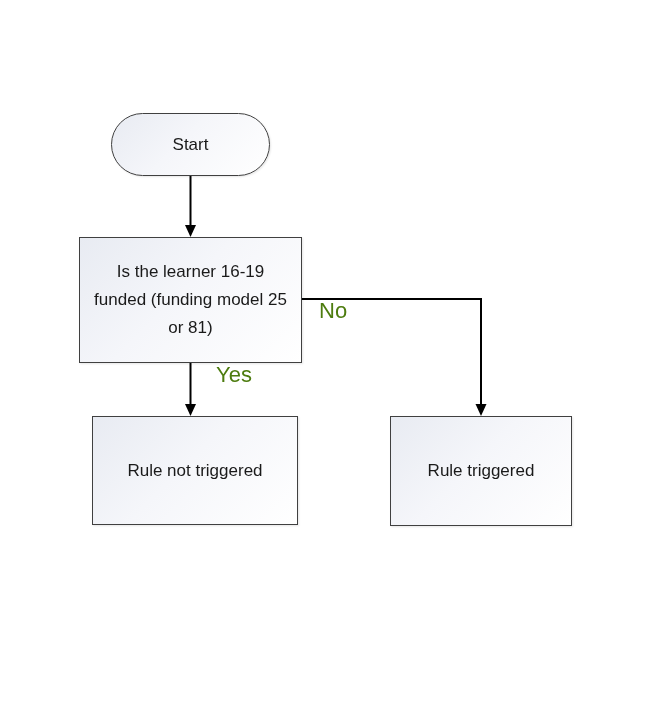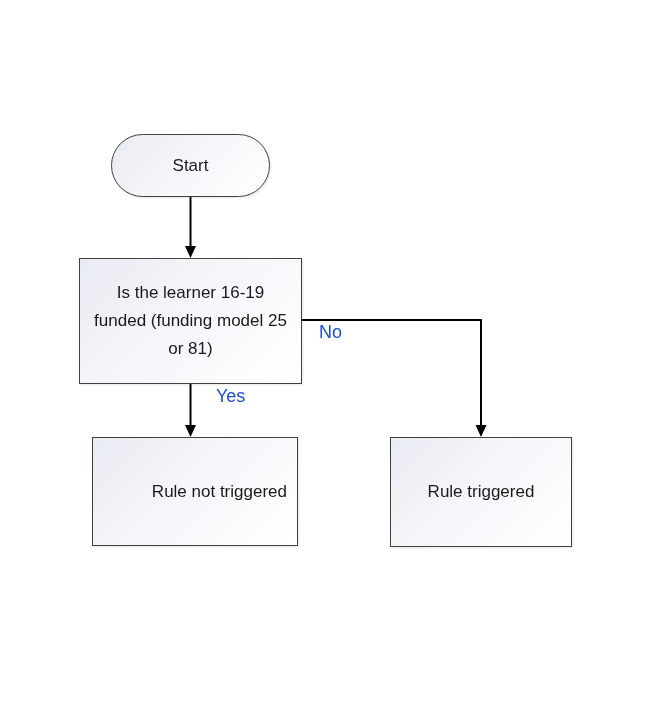--- a/index.html
+++ b/index.html
@@ -7,21 +7,20 @@
     padding: 0;
     background: #ffffff;
     font-family: "Liberation Sans", sans-serif;
   }
   .canvas {
     position: relative;
     width: 651px;
     height: 556px;
     background: #ffffff;
     overflow: hidden;
-    margin-top: 21px;
   }
   .connector-layer {
     position: absolute;
     left: 0;
     top: 0;
     width: 651px;
     height: 712px;
   }
   .node {
     position: absolute;
@@ -50,33 +49,32 @@
     width: 223px;
     height: 126px;
     padding: 6px 14px;
   }
   .node-rule-not-triggered {
     left: 92px;
     top: 416px;
     width: 206px;
     height: 109px;
     padding: 4px 10px;
-    justify-content: flex-end;
   }
   .node-rule-triggered {
     left: 390px;
     top: 416px;
     width: 182px;
     height: 110px;
     padding: 4px 12px;
   }
   .edge-label {
     position: absolute;
-    color: #1d4ed8;
-    font-size: 18px;
+    color: #4d7c0f;
+    font-size: 22px;
     line-height: 22px;
     background: transparent;
     white-space: nowrap;
   }
   .edge-label-yes {
     left: 216px;
     top: 364px;
   }
   .edge-label-no {
     left: 319px;

